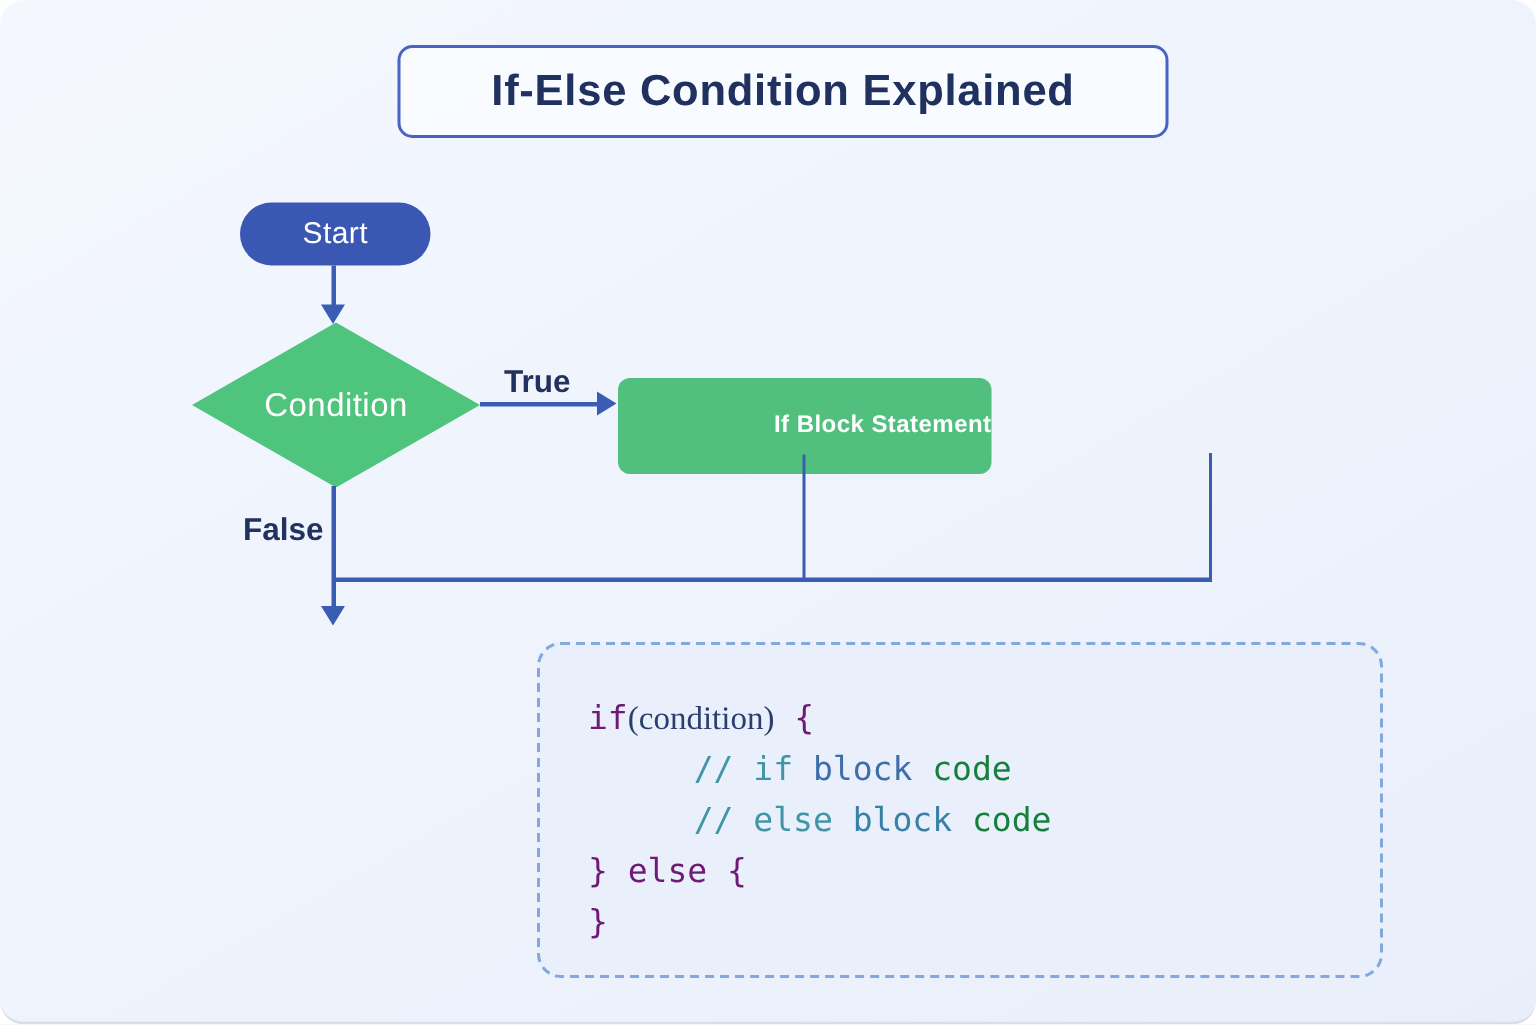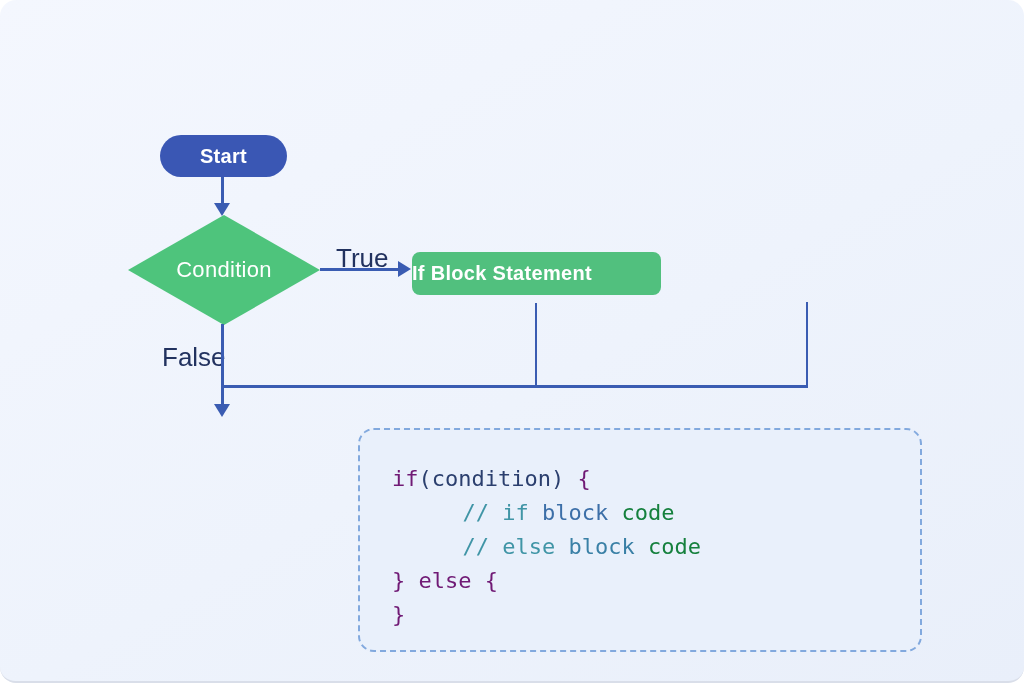--- a/index.html
+++ b/index.html
@@ -16,80 +16,83 @@
   .title-box{
     position:absolute;left:265px;top:30px;width:514px;height:62px;
     border:2px solid #4a62c2;border-radius:10px;background:rgba(250,252,255,.8);
     display:flex;align-items:center;justify-content:center;box-sizing:border-box;
   }
   .title-text{font-size:29px;font-weight:700;color:#20305f;letter-spacing:.5px;}
   
   .pill{
     position:absolute;background:#3a57b4;color:#fff;border-radius:24px;
     display:flex;align-items:center;justify-content:center;
-    font-weight:700;font-size:20px;letter-spacing:.3px;
+    font-weight:400;font-size:20px;letter-spacing:.3px;
   }
   #start-pill{left:160px;top:135px;width:127px;height:42px;}
   #end-pill{left:160px;top:418px;width:127px;height:46px;}
   
   .diamond{
     position:absolute;left:128px;top:215px;width:192px;height:110px;
     background:#4ec47c;
     clip-path:polygon(50% 0,100% 50%,50% 100%,0 50%);
     display:flex;align-items:center;justify-content:center;
   }
   .diamond-label{color:#fff;font-size:22px;font-weight:500;letter-spacing:.3px;text-align:center;}
   
   .proc{
-    position:absolute;height:43px;border-radius:8px;color:#fff;
-    display:flex;align-items:center;justify-content:flex-start;
-    font-weight:700;font-size:20px;letter-spacing:.3px;
+    position:absolute;height:64px;border-radius:8px;color:#fff;
+    display:flex;align-items:center;justify-content:flex-end;
+    font-weight:700;font-size:16px;letter-spacing:.3px;
   }
   #if-box{left:412px;top:252px;width:249px;background:#51c07e;}
   #else-box{left:682px;top:251px;width:262px;background:#f08c42;}
   
   .line{position:absolute;background:#3a5cb2;}
   .lv{width:3px;} .lh{height:3px;} .thin{width:2px;}
   .arrow-down{
     position:absolute;width:0;height:0;
     border-left:8px solid transparent;border-right:8px solid transparent;
     border-top:13px solid #3a5cb2;
   }
   .arrow-right{
     position:absolute;width:0;height:0;
     border-top:8px solid transparent;border-bottom:8px solid transparent;
     border-left:13px solid #3a5cb2;
   }
-  .edge-label{position:absolute;color:#22325f;font-size:26px;font-weight:400;}
+  .edge-label{position:absolute;color:#22325f;font-size:21px;font-weight:700;}
   #true-label{left:336px;top:243px;}
   #false-label{left:162px;top:342px;}
   
   .code-box{
     position:absolute;left:358px;top:428px;width:564px;height:224px;
     border:2px dashed #82a9de;border-radius:16px;background:#e9f0fb;
     box-sizing:border-box;padding:32px 0 0 32px;
   }
   .code-line{
     white-space:pre;font-family:"DejaVu Sans Mono",monospace;
     font-size:22px;line-height:34px;font-weight:500;
   }
   .tok-orange{color:#701a75;}
-  .tok-navy{color:#2b3f6e;}
+  .tok-navy{color:#2b3f6e;font-family:Liberation Serif, serif;}
   .tok-teal{color:#4095a6;margin-left:44px;}
   .tok-blue{color:#3c6fa8;}
   .tok-tealblue{color:#3a80a6;}
   .tok-navy2{color:#15803d;text-align:center;}
   .tok-plain{color:#2b3f6e;}
 </style>
 </head>
 <body>
 
 <div id="canvas">
   <div class="card">
 
+    <div class="title-box">
+      <span class="title-text">If-Else Condition Explained</span>
+    </div>
 
     <div class="pill" id="start-pill">
       <span>Start</span>
     </div>
 
     <div class="line lv" style="left:221px;top:177px;height:28px;"></div>
     <div class="arrow-down" style="left:214px;top:203px;"></div>
 
     <div class="diamond">
       <span class="diamond-label">Condition</span>

